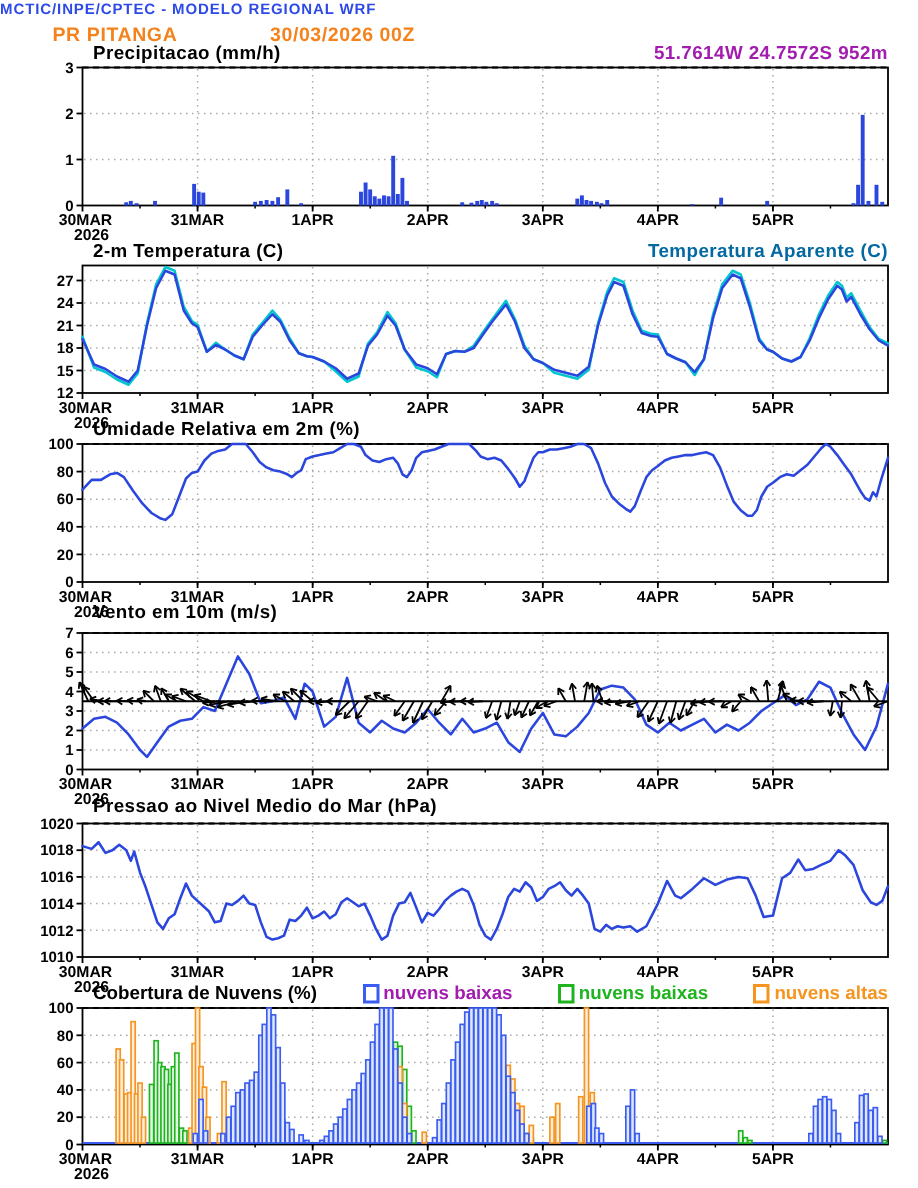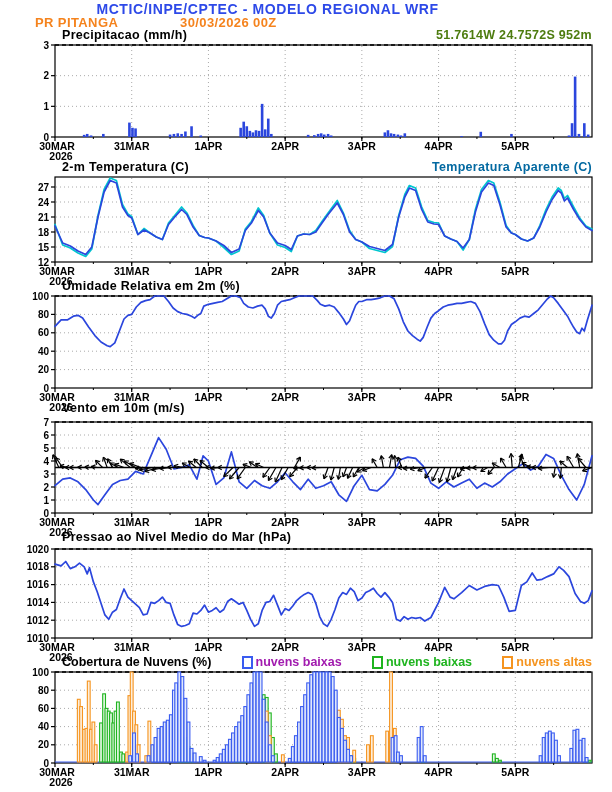--- a/index.html
+++ b/index.html
@@ -1,19 +1,19 @@
 <!DOCTYPE html>
 <html><head>
 <meta charset="utf-8">
 <style>
   html,body{margin:0;padding:0;background:#fff;}
   #page{position:relative;width:612px;height:792px;background:#fff;overflow:hidden;
         font-family:"Liberation Sans",sans-serif;font-weight:bold;}
-  .hdr1{position:absolute;top:1px;left:0;width:535px;text-align:center;
-        font-size:14px;letter-spacing:0.6px;}
+  .hdr1{position:absolute;top:1px;left:0;width:535px;
+        font-size:10px;letter-spacing:0.6px;}
   .hdr2a{position:absolute;top:15px;left:35px;font-size:13px;letter-spacing:0.4px;text-align:right;}
   .hdr2b{position:absolute;top:15px;left:180px;font-size:13px;letter-spacing:0.4px;}
   .ptitle{position:absolute;left:62px;font-size:12.5px;color:#000;letter-spacing:0.3px;white-space:nowrap;}
   .rlabel{position:absolute;right:20px;font-size:12.5px;letter-spacing:0.3px;white-space:nowrap;}
   .t1{top:28px}.t2{top:160px}.t3{top:279px}.t4{top:401px}.t5{top:530px}
   .row6{position:absolute;top:655px;left:62px;width:530px;display:flex;
         justify-content:space-between;align-items:center;font-size:12.5px;white-space:nowrap;}
   .lgitem{display:flex;align-items:center;gap:2px;}
   .lgsq{display:inline-block;width:7px;height:9px;border:2px solid #000;background:#fff;margin-right:1px;}
   svg{position:absolute;top:0;left:0;}
@@ -21,21 +21,21 @@
 </head>
 <body>
 
 <div id="page">
 
   <div class="hdr1" style="color: rgb(45, 73, 232);">MCTIC/INPE/CPTEC - MODELO REGIONAL WRF</div>
   <span class="hdr2a" style="color: rgb(245, 131, 29);">PR PITANGA</span>
   <span class="hdr2b" style="color: rgb(245, 131, 29);">30/03/2026 00Z</span>
 
   <div class="ptitle t1">Precipitacao (mm/h)</div>
-  <div class="rlabel t1" style="color: #4d7c0f; margin-left: 16px;">51.7614W 24.7572S 952m</div>
+  <div class="rlabel t1" style="color: #a21caf; margin-left: 16px;">51.7614W 24.7572S 952m</div>
 
   <div class="ptitle t2">2-m Temperatura (C)</div>
   <div class="rlabel t2" style="color: #0369a1; margin-left: 21px;">Temperatura Aparente (C)</div>
 
   <div class="ptitle t3">Umidade Relativa em 2m (%)</div>
   <div class="ptitle t4">Vento em 10m (m/s)</div>
   <div class="ptitle t5">Pressao ao Nivel Medio do Mar (hPa)</div>
 
   <div class="row6">
     <span>Cobertura de Nuvens (%)</span>

